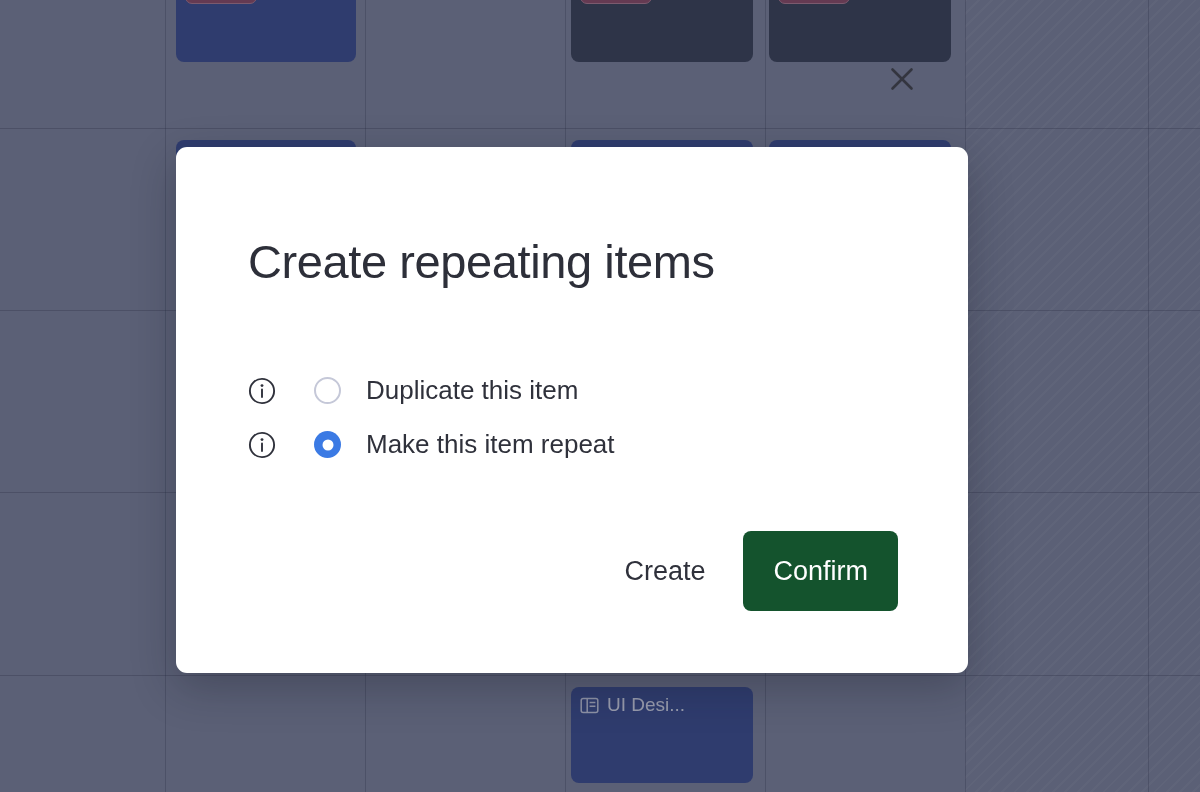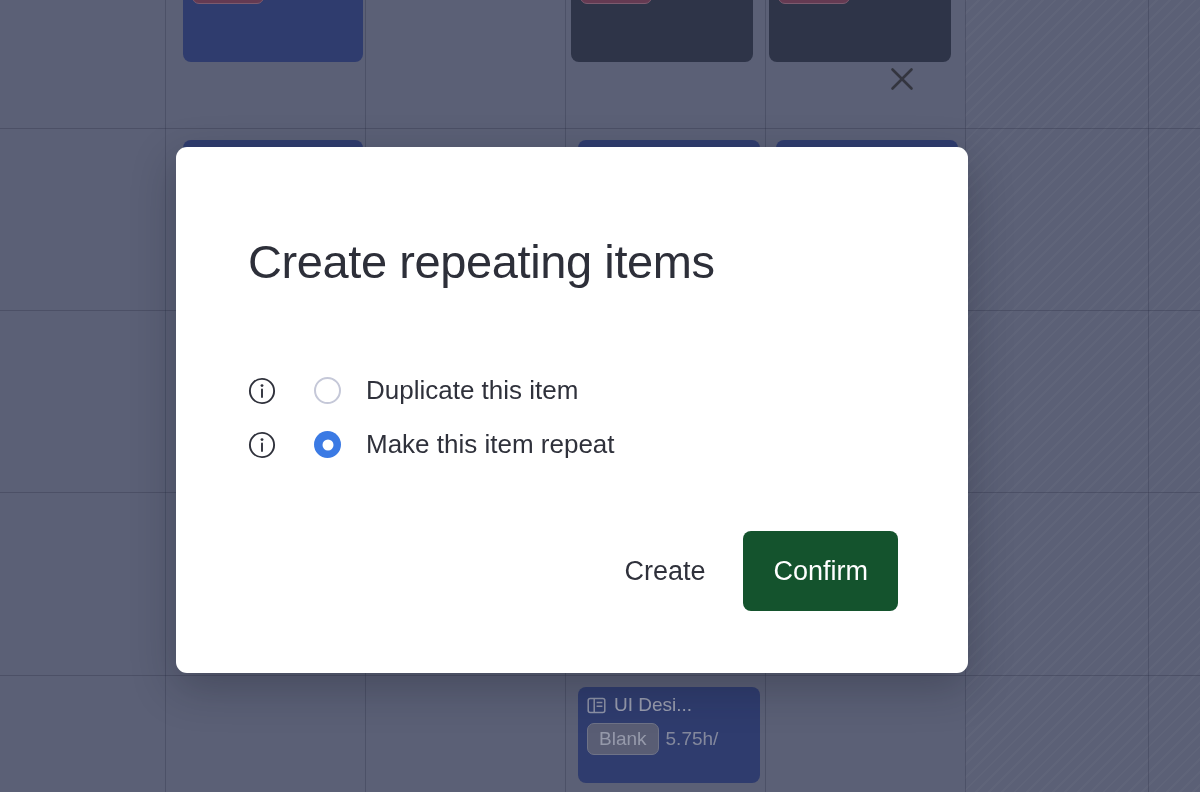--- a/index.html
+++ b/index.html
@@ -58,21 +58,21 @@
   .event-card {
     position: absolute;
     border-radius: 8px;
     box-sizing: border-box;
     padding: 7px 9px;
     overflow: hidden;
     display: flex;
     flex-direction: column;
     gap: 7px;
   }
-  .event-card.blue   { background: #2d3f7e; margin-left: 7px; }
+  .event-card.blue   { background: #2d3f7e; }
   .event-card.dark   { background: #2b3346; }
 
   .card-title {
     display: flex;
     align-items: center;
     gap: 8px;
     color: #c8ccda;
     font-size: 19px;
     white-space: nowrap;
   }
@@ -295,24 +295,20 @@
     <div class="event-card blue" style="left:571px; top:687px; width:182px; height:96px;">
       <div class="card-title">
         <svg class="board-icon" width="19" height="19" viewBox="0 0 19 19" fill="none">
           <rect x="1.2" y="2.5" width="16.6" height="14" rx="2" stroke="#b9bed0" stroke-width="1.5"></rect>
           <line x1="7.2" y1="2.8" x2="7.2" y2="16.2" stroke="#b9bed0" stroke-width="1.5"></line>
           <line x1="9.6" y1="6.6" x2="15.4" y2="6.6" stroke="#b9bed0" stroke-width="1.5"></line>
           <line x1="9.6" y1="10.2" x2="15.4" y2="10.2" stroke="#b9bed0" stroke-width="1.5"></line>
         </svg>
         <span>UI Desi...</span>
       </div>
-      <div class="card-meta">
-        <span class="badge blank">Blank</span>
-        <span class="card-hours">5.75h/</span>
-      </div>
     </div>
 
     <div class="scrim"></div>
   </div>
 
   <div class="modal">
 
     <button class="close-button" style="right:44px; top:-90px; position:absolute;">
       <svg width="26" height="26" viewBox="0 0 26 26" fill="none">
         <line x1="3.5" y1="3.5" x2="22.5" y2="22.5" stroke="#33353f" stroke-width="2.6" stroke-linecap="round"></line>

